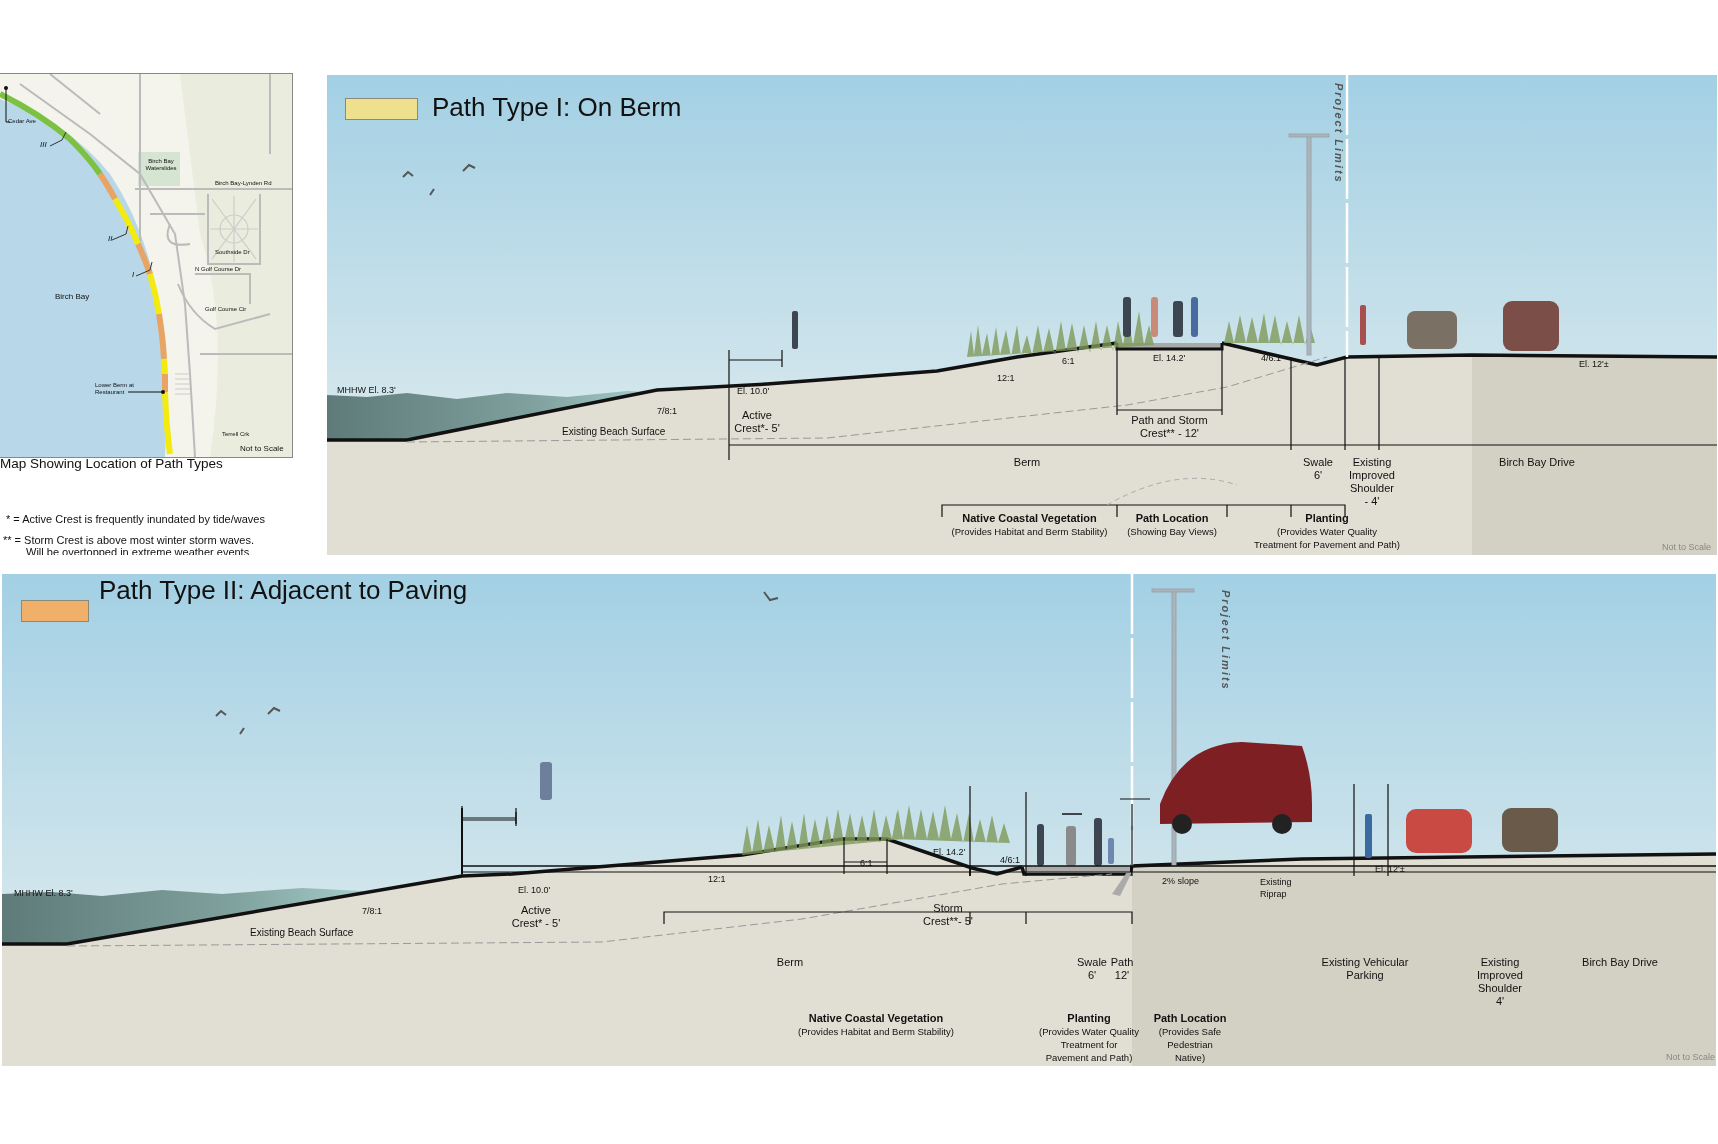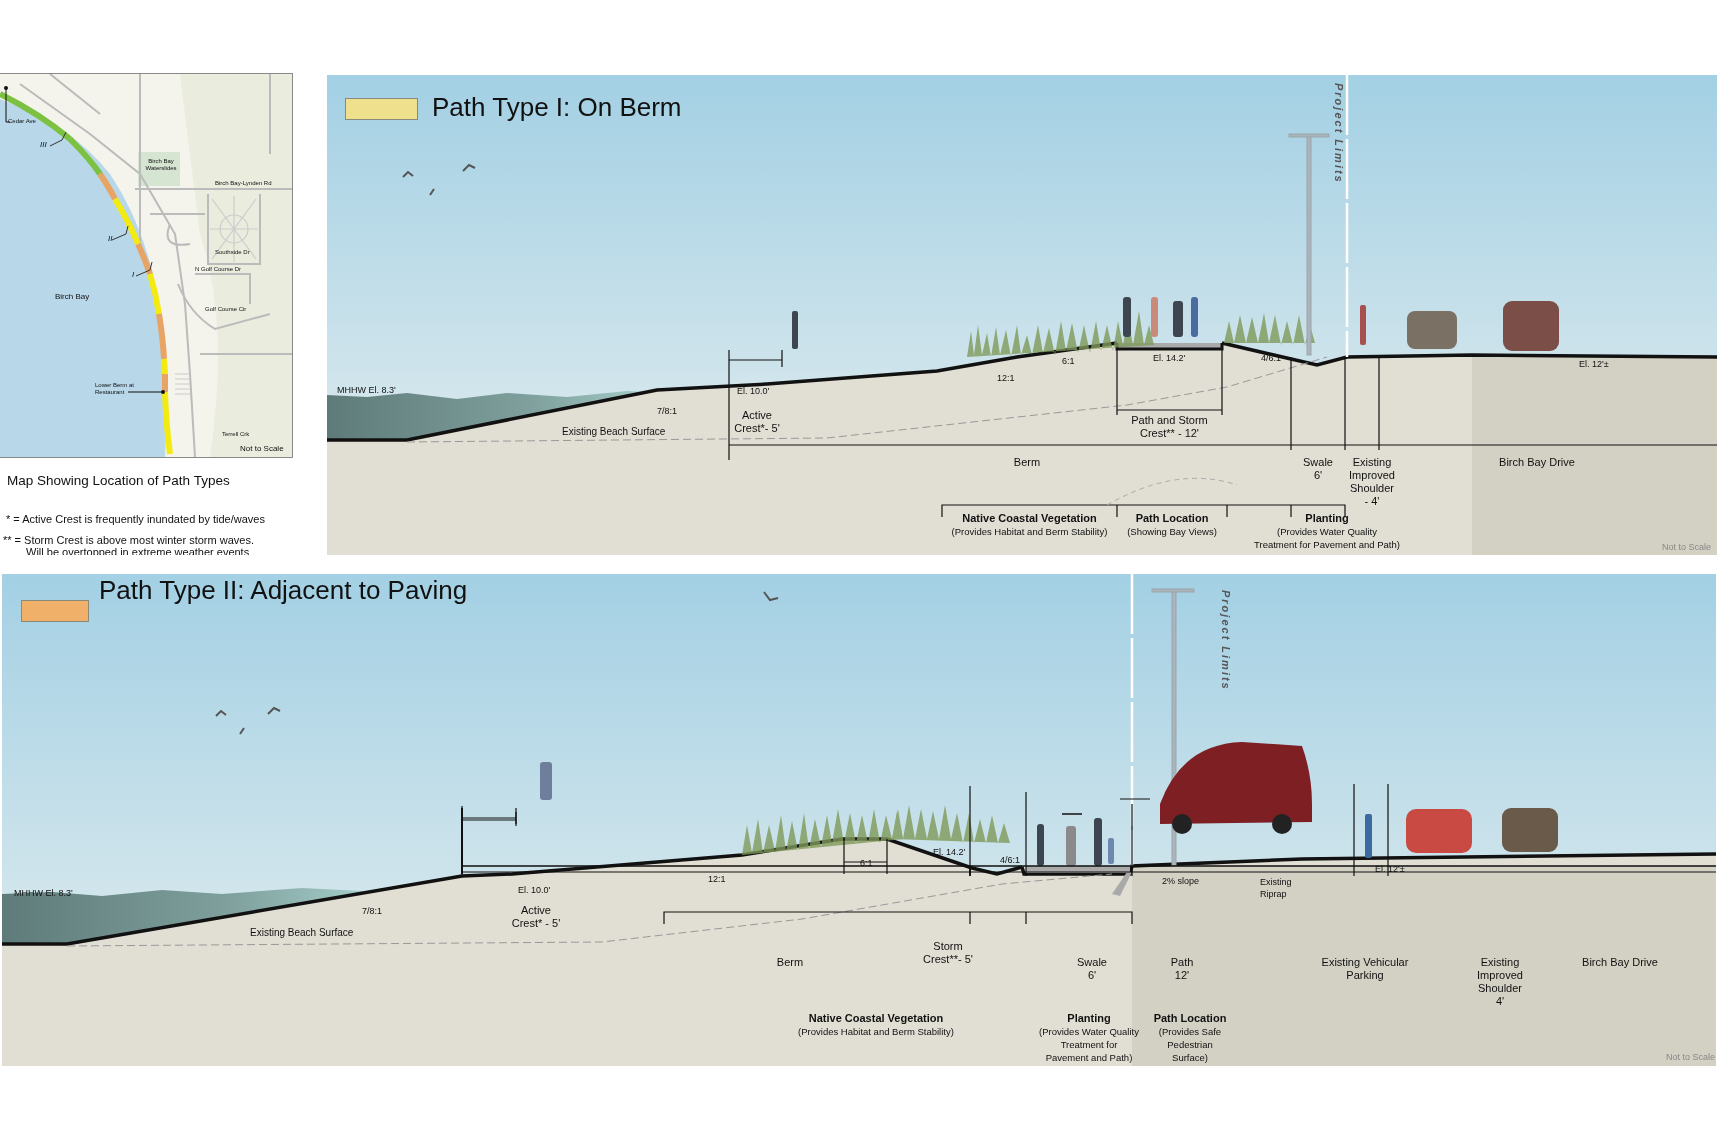--- a/index.html
+++ b/index.html
@@ -1,20 +1,20 @@
 <!DOCTYPE html>
 <html><head>
 <meta charset="utf-8">
 <style>
   html,body{margin:0;padding:0;background:#fff;}
   body{width:1718px;height:1144px;position:relative;overflow:hidden;font-family:"Liberation Sans",sans-serif;color:#111;}
   .abs{position:absolute;}
   .map{left:0;top:73px;width:292px;height:383px;background:#f4f3ec;border:1px solid #888;border-left:none;overflow:hidden;}
   .map svg{position:absolute;left:0;top:0;}
-  .map-caption{left:0;top:473px;font-size:13.5px;margin-left:7px;}
+  .map-caption{left:0;top:456px;font-size:13.5px;}
   .fn{font-size:11px;left:6px;}
   .panel{overflow:hidden;}
   .panel svg{position:absolute;left:0;top:0;}
   .title{font-size:26px;color:#111;white-space:nowrap;}
   .swatch{border:1px solid #8a8a7a;}
   .lbl{font-size:11px;white-space:nowrap;text-align:center;line-height:13px;}
   .sm{font-size:9px;white-space:nowrap;}
   .b{font-weight:bold;}
   .nts{font-size:9px;color:#888;}
   .plim{font-size:11px;font-weight:bold;font-style:italic;color:#555;letter-spacing:2px;writing-mode:vertical-rl;}
@@ -362,36 +362,36 @@
 <div class="abs sm" style="left:250px;top:927px;font-size:10px;">Existing Beach Surface</div>
 <div class="abs sm" style="left:518px;top:885px;">El. 10.0'</div>
 <div class="abs lbl" style="left:504px;top:904px;width:64px;">
   <div>Active</div>
     <div>Crest* - 5'</div>
 </div>
 <div class="abs sm" style="left:708px;top:874px;">12:1</div>
 <div class="abs sm" style="left:860px;top:858px;">6:1</div>
 <div class="abs sm" style="left:933px;top:847px;">El. 14.2'</div>
 <div class="abs sm" style="left:1000px;top:855px;">4/6:1</div>
-<div class="abs lbl" style="left:916px;top:902px;width:64px;margin-top:38px;">
+<div class="abs lbl" style="left:916px;top:902px;width:64px;">
   <div>Storm</div>
     <div>Crest**- 5'</div>
 </div>
 <div class="abs sm" style="left:1162px;top:876px;">2% slope</div>
 <div class="abs sm" style="left:1260px;top:876px;line-height:12px;">
   <div>Existing</div>
     <div>Riprap</div>
 </div>
 <div class="abs sm" style="left:1375px;top:864px;">El. 12'±</div>
 <div class="abs lbl" style="left:760px;top:956px;width:60px;">Berm</div>
 <div class="abs lbl" style="left:1062px;top:956px;width:60px;">
   <div>Swale</div>
     <div>6'</div>
 </div>
-<div class="abs lbl" style="left:1152px;top:956px;width:60px;">
+<div class="abs lbl" style="left:1092px;top:956px;width:60px;">
   <div>Path</div>
     <div>12'</div>
 </div>
 <div class="abs lbl" style="left:1285px;top:956px;width:160px;">
   <div>Existing Vehicular</div>
     <div>Parking</div>
 </div>
 <div class="abs lbl" style="left:1470px;top:956px;width:60px;">
   <div>Existing</div>
     <div>Improved</div>
@@ -406,15 +406,15 @@
 <div class="abs lbl" style="left:1030px;top:1012px;width:118px;">
   <div class="b">Planting</div>
   <div style="font-size:9.5px">(Provides Water Quality</div>
   <div style="font-size:9.5px">Treatment for</div>
   <div style="font-size:9.5px">Pavement and Path)</div>
 </div>
 <div class="abs lbl" style="left:1140px;top:1012px;width:100px;">
   <div class="b">Path Location</div>
   <div style="font-size:9.5px">(Provides Safe</div>
   <div style="font-size:9.5px">Pedestrian</div>
-  <div style="font-size:9.5px">Surface)</div>
+  <div style="font-size:9.5px">Native)</div>
 </div>
 <div class="abs nts" style="left:1666px;top:1052px;">Not to Scale</div>
 
 </body></html>

